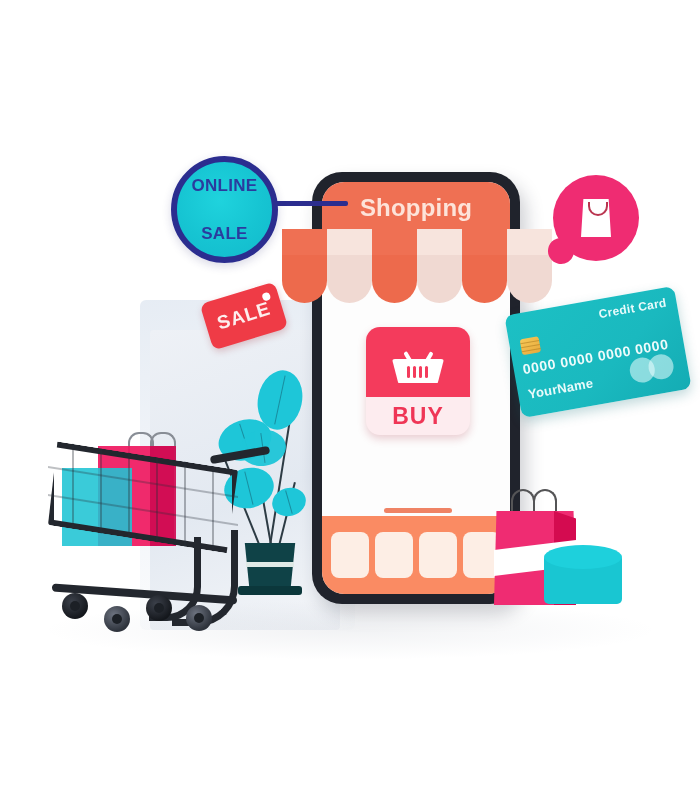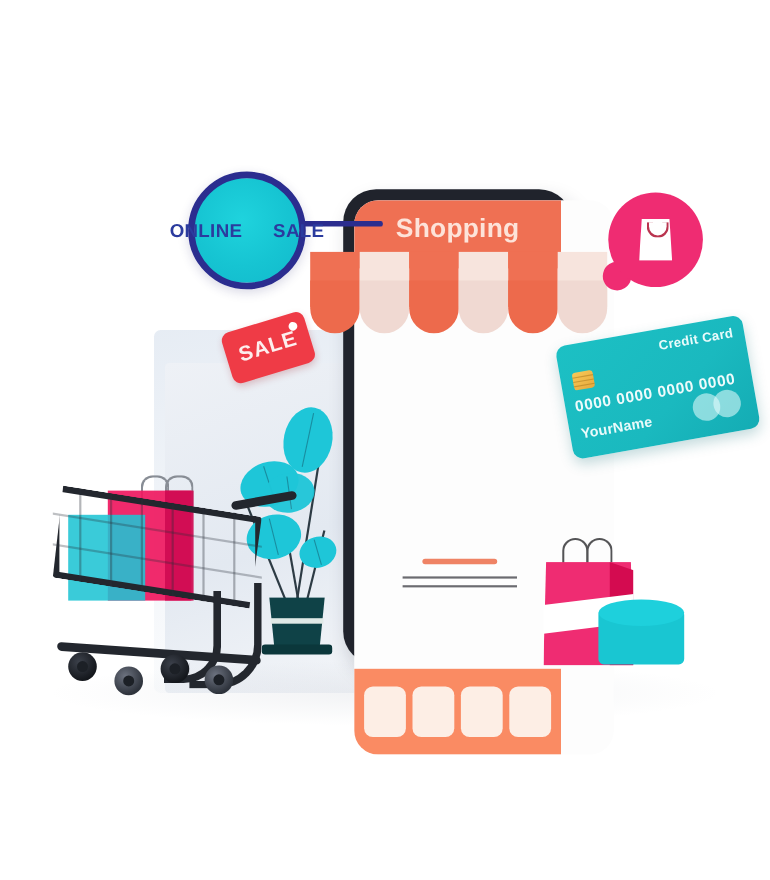--- a/index.html
+++ b/index.html
@@ -39,21 +39,21 @@
     position:absolute;left:268px;top:201px;width:80px;height:5px;
     background:#2b2d8f;border-radius:2px;
   }
   .badge{
     position:absolute;left:171px;top:156px;width:107px;height:107px;
     border-radius:50%;
     background:radial-gradient(circle at 45% 40%, #1fd3dd 0%, #16c4d2 55%, #12b9cc 100%);
     border:6px solid #2b2d8f;
     box-sizing:border-box;
     display:flex;align-items:center;justify-content:center;
-    flex-direction:row;
+    flex-direction:column;
     box-shadow:0 3px 10px rgba(40,40,110,.18);
     gap:28px;
   }
   .badge span{
     display:block;color:#2b3b9e;font-weight:bold;
     font-size:17px;letter-spacing:.3px;line-height:20px;text-align:center;
   }
 
   
   .bubble{
@@ -97,25 +97,24 @@
   }
 
   
   .phone{
     position:absolute;left:312px;top:172px;width:208px;height:432px;
     background:#20232c;
     border-radius:30px;
     box-shadow:6px 10px 18px rgba(30,35,55,.22);
   }
   .phone-screen{
-    position:absolute;left:10px;top:10px;width:188px;height:504px;
+    position:absolute;left:10px;top:10px;width:188px;height:412px;
     background:#fdfdfd;
     border-radius:22px;
     overflow:hidden;
-    padding-left:48px;
   }
   .phone-header{
     position:absolute;left:0;top:0;width:188px;height:62px;
     background:#ef7053;
   }
   .phone-header span{
     position:absolute;left:0;top:12px;width:188px;
     text-align:center;color:#fde3d9;font-size:24px;font-weight:bold;
     letter-spacing:.2px;
   }
@@ -351,20 +350,34 @@
   <div class="backdrop"></div>
   <div class="floor-shadow"></div>
 
   <div class="phone">
     <div class="phone-screen">
 
       <div class="phone-header">
         <span>Shopping</span>
       </div>
 
+      <div class="buy-card">
+        <div class="buy-top">
+          <div class="basket">
+            <div class="basket-handle" style="left:15px;top:2px;transform:rotate(-30deg);"></div>
+            <div class="basket-handle" style="left:34px;top:2px;transform:rotate(30deg);"></div>
+            <div class="basket-body"></div>
+            <div class="basket-bar" style="left:15px;"></div>
+            <div class="basket-bar" style="left:21px;"></div>
+            <div class="basket-bar" style="left:27px;"></div>
+            <div class="basket-bar" style="left:33px;"></div>
+          </div>
+        </div>
+        <div class="buy-label">BUY</div>
+      </div>
 
       <div class="line-thick"></div>
       <div class="line-thin" style="top:342px;"></div>
       <div class="line-thin" style="top:350px;"></div>
 
       <div class="phone-dock">
         <div class="dock-icons">
           <div class="dock-icon"></div>
           <div class="dock-icon"></div>
           <div class="dock-icon"></div>

